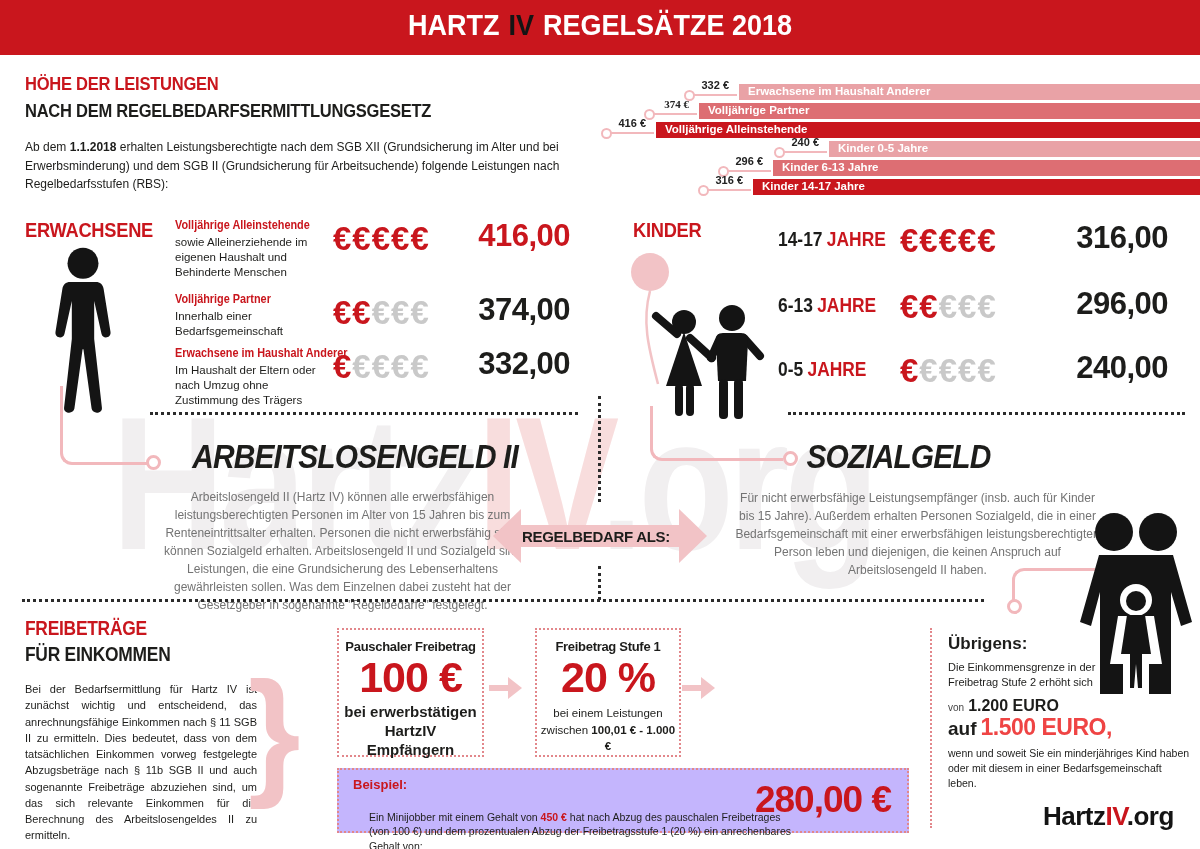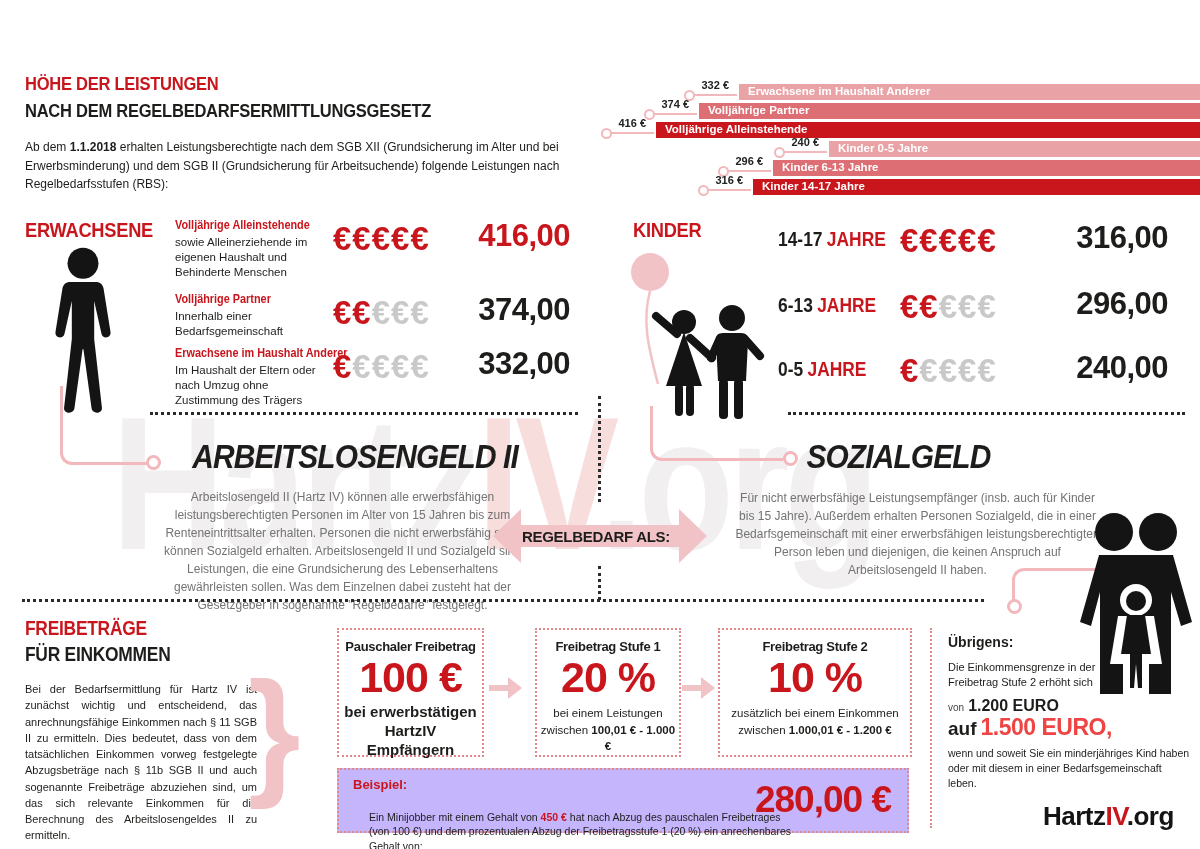--- a/index.html
+++ b/index.html
@@ -81,58 +81,61 @@
   .brace{font-size:135px;line-height:1;font-weight:700;color:#f2c3c6;transform:scaleY(1.05);}
 
   
   .beispiel{border:2px dotted #e2878b;background:#c4b5fd;}
   .bsp-label{position:absolute;left:14px;top:7px;font-size:13px;font-weight:800;color:#c9161d;}
   .bsp-text{position:absolute;left:14px;top:24px;width:430px;font-size:10.5px;line-height:1.38;}
   .bsp-red{color:#c9161d;font-weight:800;}
   .bsp-result{position:absolute;right:16px;top:9px;font-size:37px;font-weight:800;color:#c9161d;letter-spacing:-1px;}
 
   
-  .ub-h{font-size:14px;font-weight:800;}
+  .ub-h{font-size:17px;font-weight:800;}
   .ub-t{font-size:11px;line-height:1.4;}
   .ub-von{font-size:10px;color:#444;}
   .ub-vonval{font-size:16px;font-weight:800;margin-left:4px;}
   .ub-auf{font-size:19px;font-weight:700;}
   .ub-aufval{font-size:23px;font-weight:800;color:#ef4444;margin-left:4px;letter-spacing:-0.5px;}
   .ub-out{font-size:10.5px;line-height:1.45;}
 
   .logo{font-size:26px;font-weight:800;letter-spacing:-0.5px;white-space:nowrap;}
   .logo .lb{color:#141414;} .logo .lr{color:#c9161d;}
 
   svg{display:block;}
 </style>
 </head>
 <body>
 
 <div id="page">
 
   <div class="abs watermark" style="left:112px;top:388px;"><span class="wm-gray">Hartz</span><span class="wm-pink">IV</span><span class="wm-gray">.org</span></div>
 
+  <header class="abs topbar">
+    <div class="abs topbar-title"><span class="w">HARTZ</span><span class="b">IV</span><span class="w">REGELSÄTZE 2018</span></div>
+  </header>
 
   <div class="abs h-red cond-x" style="left:25px;top:73px;">HÖHE DER LEISTUNGEN</div>
   <div class="abs h-black cond-x" style="left:25px;top:100px;">NACH DEM REGELBEDARFSERMITTLUNGSGESETZ</div>
   <p class="abs body-text" style="left:25px;top:138px;width:600px;margin:0;"><span>Ab dem </span><span class="bd">1.1.2018</span><span> erhalten Leistungsberechtigte nach dem SGB XII (Grundsicherung im Alter und bei Erwerbsminderung) und dem SGB II (Grundsicherung für Arbeitsuchende) folgende Leistungen nach Regelbedarfsstufen (RBS):</span></p>
 
   <div>
 
     <div class="bar shade-light" style="top:84px;left:739px;">
         <span class="bar-label">Erwachsene im Haushalt Anderer</span>
       </div>
     <span class="callout-value" style="left:609px;top:79px;">332 €</span>
     <span class="callout-line" style="left:693px;top:94px;"></span>
     <span class="callout-dot" style="left:684px;top:90px;"></span>
 
     <div class="bar shade-med" style="top:103px;left:699px;">
         <span class="bar-label">Volljährige Partner</span>
       </div>
-    <span class="callout-value" style="left:569px;top:98px;">374 €</span>
+    <span class="callout-value" style="left:569px;top:98px;font-family:Liberation Serif, serif;">374 €</span>
     <span class="callout-line" style="left:653px;top:113px;"></span>
     <span class="callout-dot" style="left:644px;top:109px;"></span>
 
     <div class="bar shade-dark" style="top:122px;left:656px;">
         <span class="bar-label">Volljährige Alleinstehende</span>
       </div>
     <span class="callout-value" style="left:526px;top:117px;">416 €</span>
     <span class="callout-line" style="left:610px;top:132px;"></span>
     <span class="callout-dot" style="left:601px;top:128px;"></span>
 
@@ -286,25 +289,20 @@
     </div>
   <div class="fbox" style="left:535px;top:628px;width:142px;height:125px;">
     <div class="bt">Freibetrag Stufe 1</div>
     <div class="big">20 %</div>
     <div class="d2"><span>bei einem Leistungen</span><br><span>zwischen </span><span class="bd">100,01 € - 1.000 €</span></div>
   </div>
   <div class="mini-arrow" style="left:682px;top:677px;">
       <span class="stem"></span>
       <span class="head"></span>
     </div>
-  <div class="fbox" style="left:718px;top:628px;width:190px;height:125px;">
-    <div class="bt">Freibetrag Stufe 2</div>
-    <div class="big">10 %</div>
-    <div class="d2"><span>zusätzlich bei einem Einkommen</span><br><span>zwischen </span><span class="bd">1.000,01 € - 1.200 €</span></div>
-  </div>
 
   <div class="abs beispiel" style="left:337px;top:768px;width:568px;height:61px;">
     <span class="bsp-label">Beispiel:</span>
     <p class="bsp-text" style="margin:16px;"><span>Ein Minijobber mit einem Gehalt von </span><span class="bsp-red">450 €</span><span> hat nach Abzug des pauschalen Freibetrages (von 100 €) und dem prozentualen Abzug der Freibetragsstufe 1 (20 %) ein anrechenbares Gehalt von:</span></p>
     <span class="bsp-result">280,00 €</span>
   </div>
 
   <div class="abs ub-h" style="left:948px;top:634px;">Übrigens:</div>
   <p class="abs ub-t" style="left:948px;top:660px;width:160px;margin:0;">Die Einkommensgrenze in der Freibetrag Stufe 2 erhöht sich</p>
   <div class="abs" style="left:948px;top:697px;"><span class="ub-von">von</span><span class="ub-vonval">1.200 EURO</span></div>

